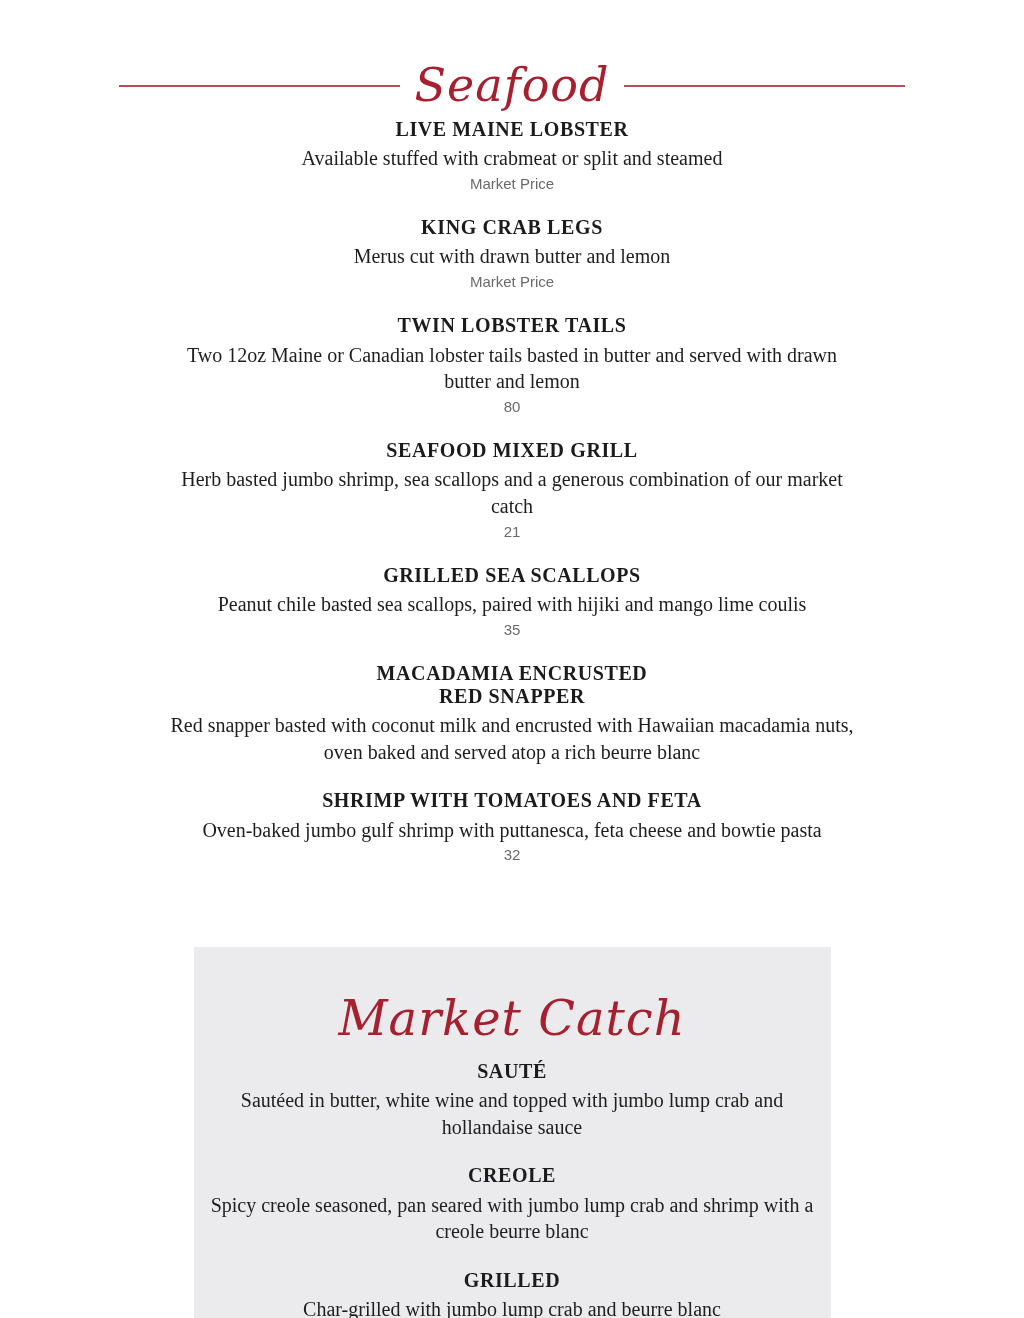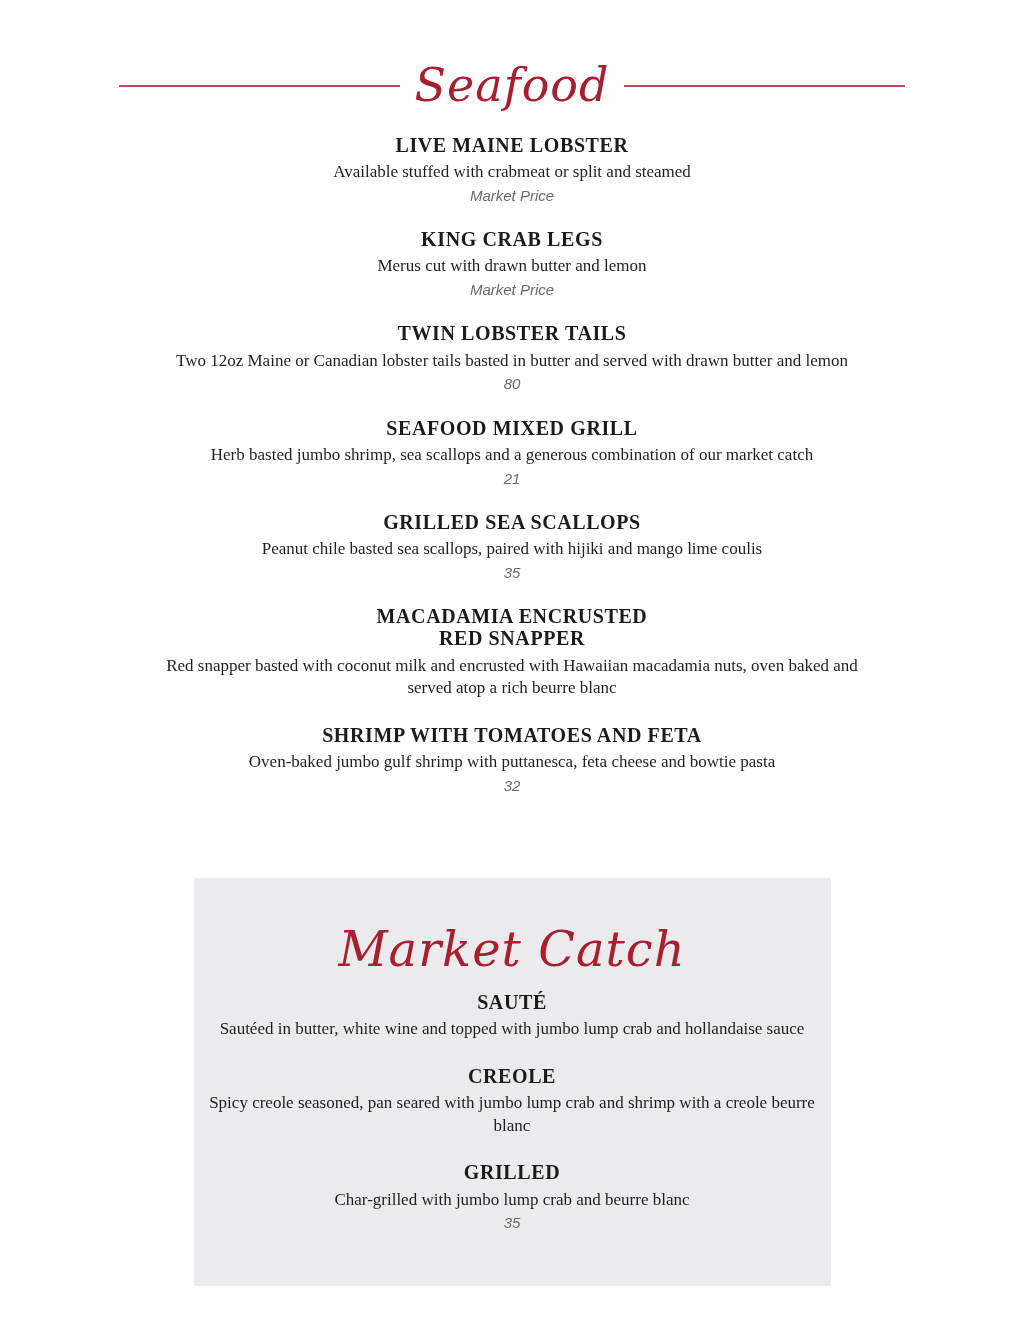--- a/index.html
+++ b/index.html
@@ -24,21 +24,21 @@
   .menu{
     width:786px;
     margin:0 auto;
     text-align:center;
   }
   
   .header-row{
     display:flex;
     align-items:center;
     gap:8px;
-    margin-bottom:18px;
+    margin-bottom:2px;
   }
   .rule{
     flex:1;
     height:2px;
     background:var(--rule);
   }
   .script-title{
     font-family:"DejaVu Serif", serif;
     font-style:italic;
     font-weight:400;
@@ -59,29 +59,28 @@
   .item-name{
     font-size:20px;
     font-weight:bold;
     letter-spacing:0.6px;
     line-height:1.12;
     color:var(--ink);
     white-space:pre-line;
     margin-bottom:5px;
   }
   .item-desc{
-    font-size:17px;
+    font-size:20px;
     line-height:1.33;
     color:var(--desc);
     max-width:700px;
     margin:0 auto 3px;
   }
   .item-price{
     font-family:"Liberation Sans", sans-serif;
-    font-style:italic;
     font-size:15px;
     line-height:1.15;
     color:var(--muted);
     margin-top:3px;
   }
   
   .panel{
     background:var(--panel);
     width:637px;
     margin:84px auto 0;

